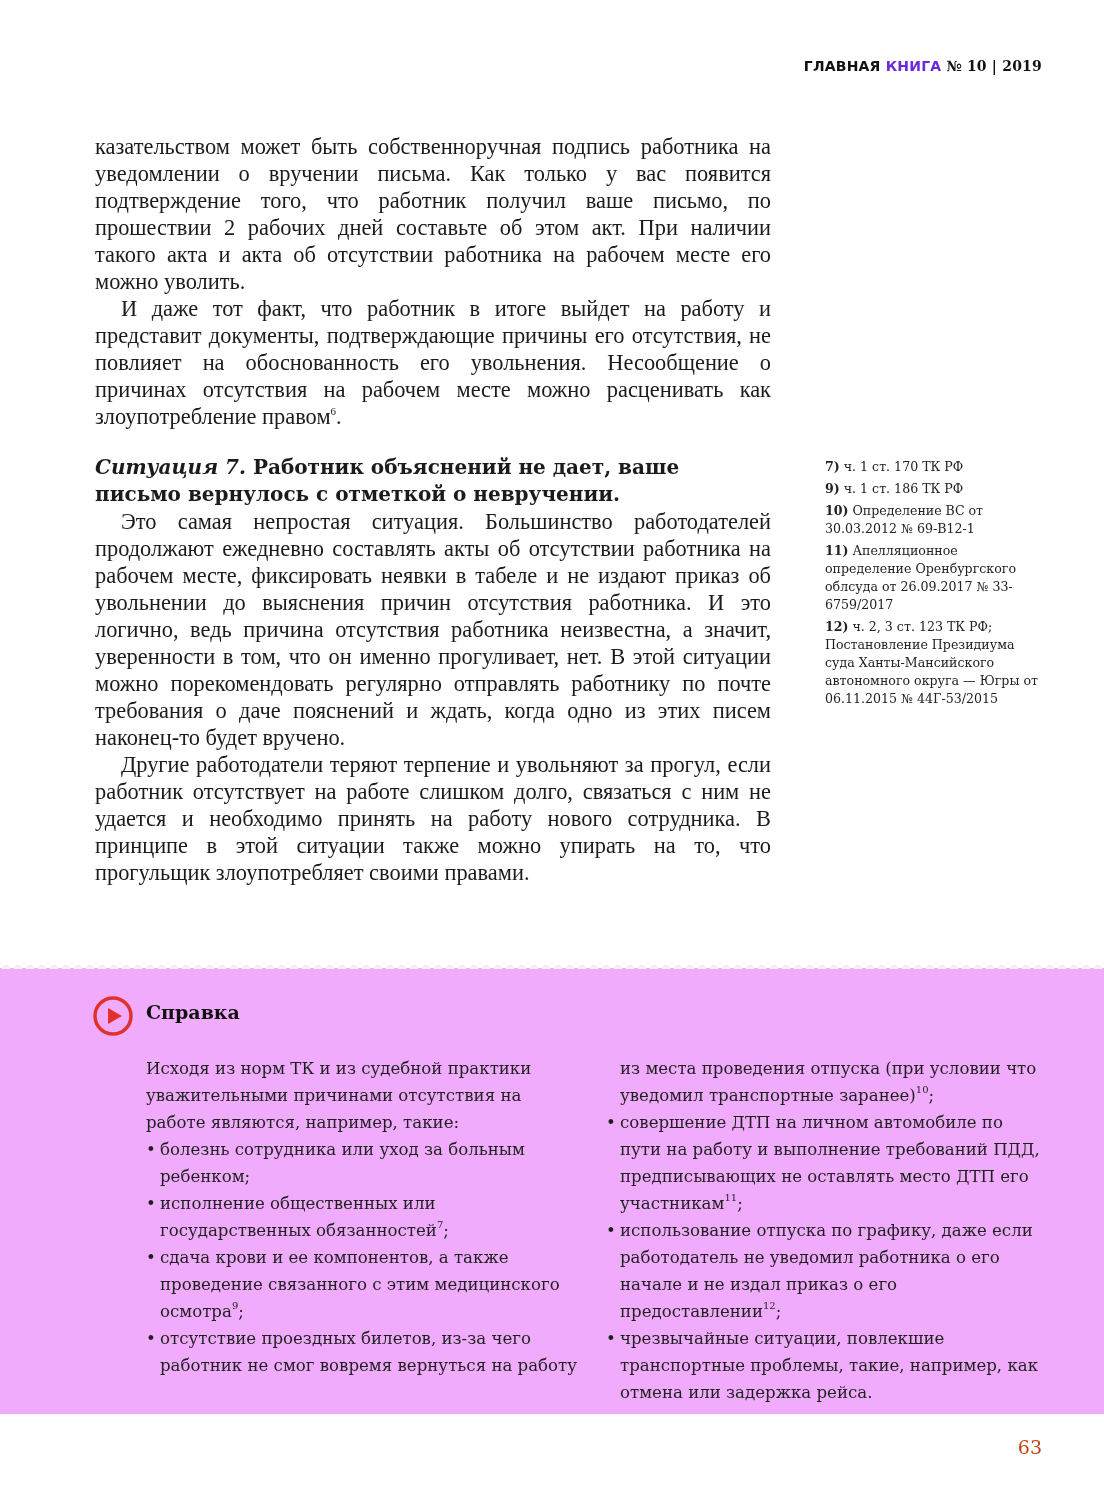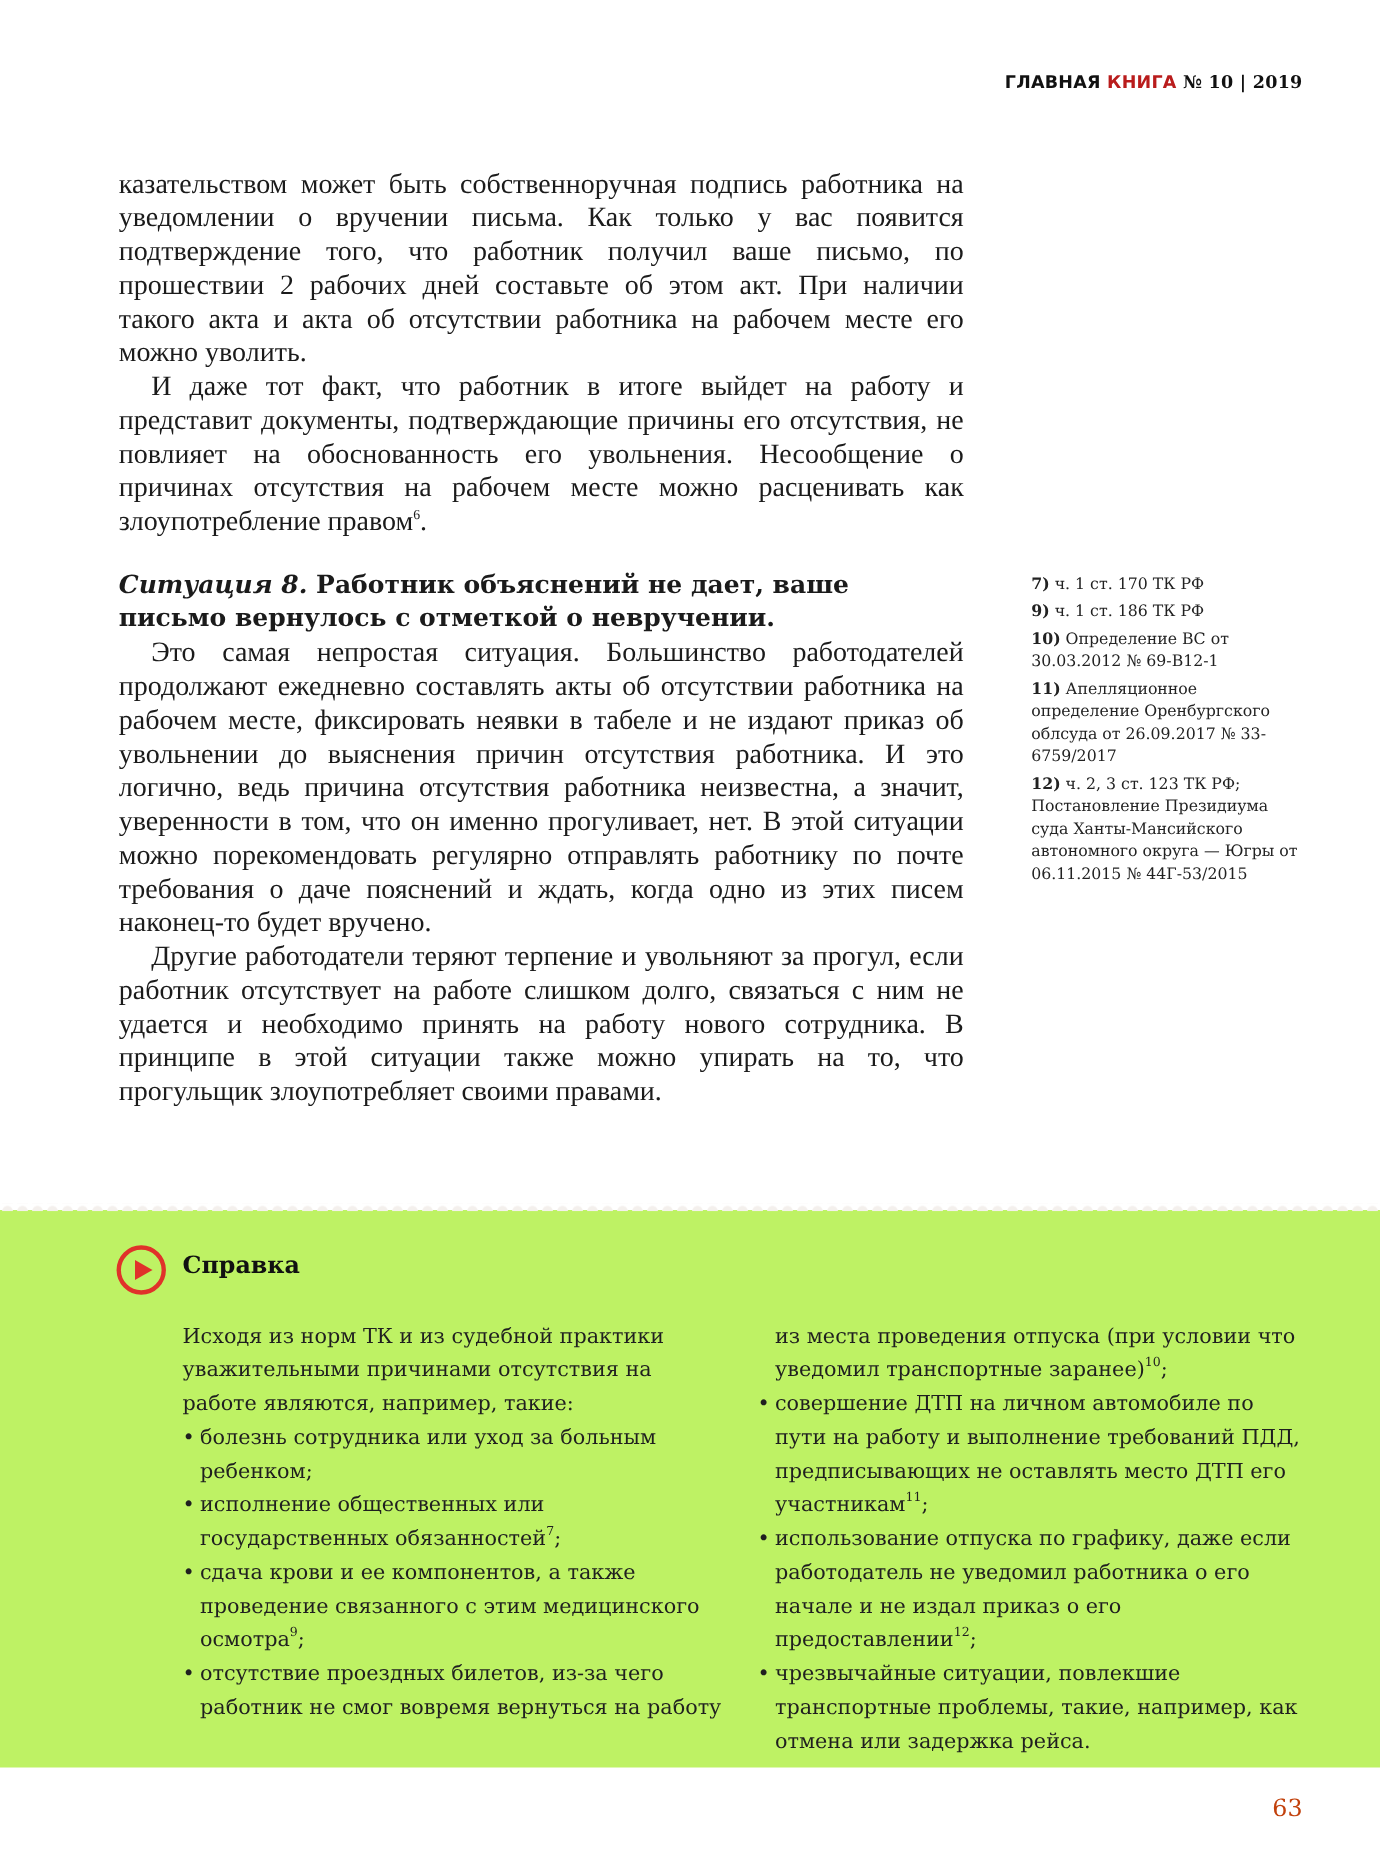--- a/index.html
+++ b/index.html
@@ -6,21 +6,21 @@
   body {
     width: 1104px; height: 1500px; position: relative; overflow: hidden;
     background: #ffffff; color: #1a1a1a;
     font-family: "DejaVu Serif", serif;
   }
   .header {
     position: absolute; top: 58px; right: 62px;
     font-family: "DejaVu Sans", sans-serif; font-weight: bold; font-size: 14px;
     letter-spacing: 0.2px; color: #111;
   }
-  .header .brand2 { color: #b91c1c; }
+  .header .brand2 { color: #6d28d9; }
   .header .issue { font-family: "DejaVu Serif", serif; }
 
   .main {
     position: absolute; left: 95px; top: 133px; width: 676px;
     font-family: "Liberation Serif", serif; font-size: 22.4px; line-height: 27px;
     text-align: justify; color: #1b1b1b;
   }
   .main p { margin: 0; text-indent: 26px; }
   .main p.noindent { text-indent: 0; }
   .main sup { font-size: 11px; vertical-align: 9px; line-height: 0; }
@@ -32,21 +32,21 @@
 
   .notes {
     position: absolute; left: 825px; top: 458px; width: 222px;
     font-family: "DejaVu Serif", serif; font-size: 12.6px; line-height: 18px; color: #222;
   }
   .notes .note { margin-bottom: 4px; }
   .notes .num { font-weight: bold; }
 
   .box {
     position: absolute; left: 0; top: 968px; width: 1104px; height: 446px;
-    background: #bef264;
+    background: #f0abfc;
   }
   .scallop {
     position: absolute; left: 0; top: -5px; width: 1104px; height: 6px;
     background-image: radial-gradient(circle at 6px 6px, #f4f0ed 4px, transparent 4.5px);
     background-size: 12px 6px; background-repeat: repeat-x;
   }
   .box-title {
     position: absolute; left: 146px; top: 33px;
     font-family: "DejaVu Serif", serif; font-weight: bold; font-size: 19px; color: #111;
   }
@@ -74,21 +74,21 @@
 
 <div class="header">
   <span>ГЛАВНАЯ</span>
   <span class="brand2">КНИГА</span>
   <span class="issue">№ 10 | 2019</span>
 </div>
 
 <div class="main">
   <p class="noindent">казательством может быть собственноручная подпись работника на уведомлении о вручении письма. Как только у вас появится подтверждение того, что работник получил ваше письмо, по прошествии 2 рабочих дней составьте об этом акт. При наличии такого акта и акта об отсутствии работника на рабочем месте его можно уволить.</p>
   <p><span>И даже тот факт, что работник в итоге выйдет на работу и представит документы, подтверждающие причины его отсутствия, не повлияет на обоснованность его увольнения. Несообщение о причинах отсутствия на рабочем месте можно расценивать как злоупотребление правом</span><sup>6</sup><span>.</span></p>
-  <p class="heading"><span class="it">Ситуация 8.</span><span> Работник объяснений не дает, ваше письмо вернулось с отметкой о невручении.</span></p>
+  <p class="heading"><span class="it">Ситуация 7.</span><span> Работник объяснений не дает, ваше письмо вернулось с отметкой о невручении.</span></p>
   <p>Это самая непростая ситуация. Большинство работодателей продолжают ежедневно составлять акты об отсутствии работника на рабочем месте, фиксировать неявки в табеле и не издают приказ об увольнении до выяснения причин отсутствия работника. И это логично, ведь причина отсутствия работника неизвестна, а значит, уверенности в том, что он именно прогуливает, нет. В этой ситуации можно порекомендовать регулярно отправлять работнику по почте требования о даче пояснений и ждать, когда одно из этих писем наконец-то будет вручено.</p>
   <p>Другие работодатели теряют терпение и увольняют за прогул, если работник отсутствует на работе слишком долго, связаться с ним не удается и необходимо принять на работу нового сотрудника. В принципе в этой ситуации также можно упирать на то, что прогульщик злоупотребляет своими правами.</p>
 </div>
 
 <div class="notes">
   <div class="note"><span class="num">7)</span><span> ч. 1 ст. 170 ТК РФ</span></div>
   <div class="note"><span class="num">9)</span><span> ч. 1 ст. 186 ТК РФ</span></div>
   <div class="note"><span class="num">10)</span><span> Определение ВС от 30.03.2012 № 69-В12-1</span></div>
   <div class="note"><span class="num">11)</span><span> Апелляционное определение Оренбургского облсуда от 26.09.2017 № 33-6759/2017</span></div>
   <div class="note"><span class="num">12)</span><span> ч. 2, 3 ст. 123 ТК РФ; Постановление Президиума суда Ханты-Мансийского автономного округа — Югры от 06.11.2015 № 44Г-53/2015</span></div>

